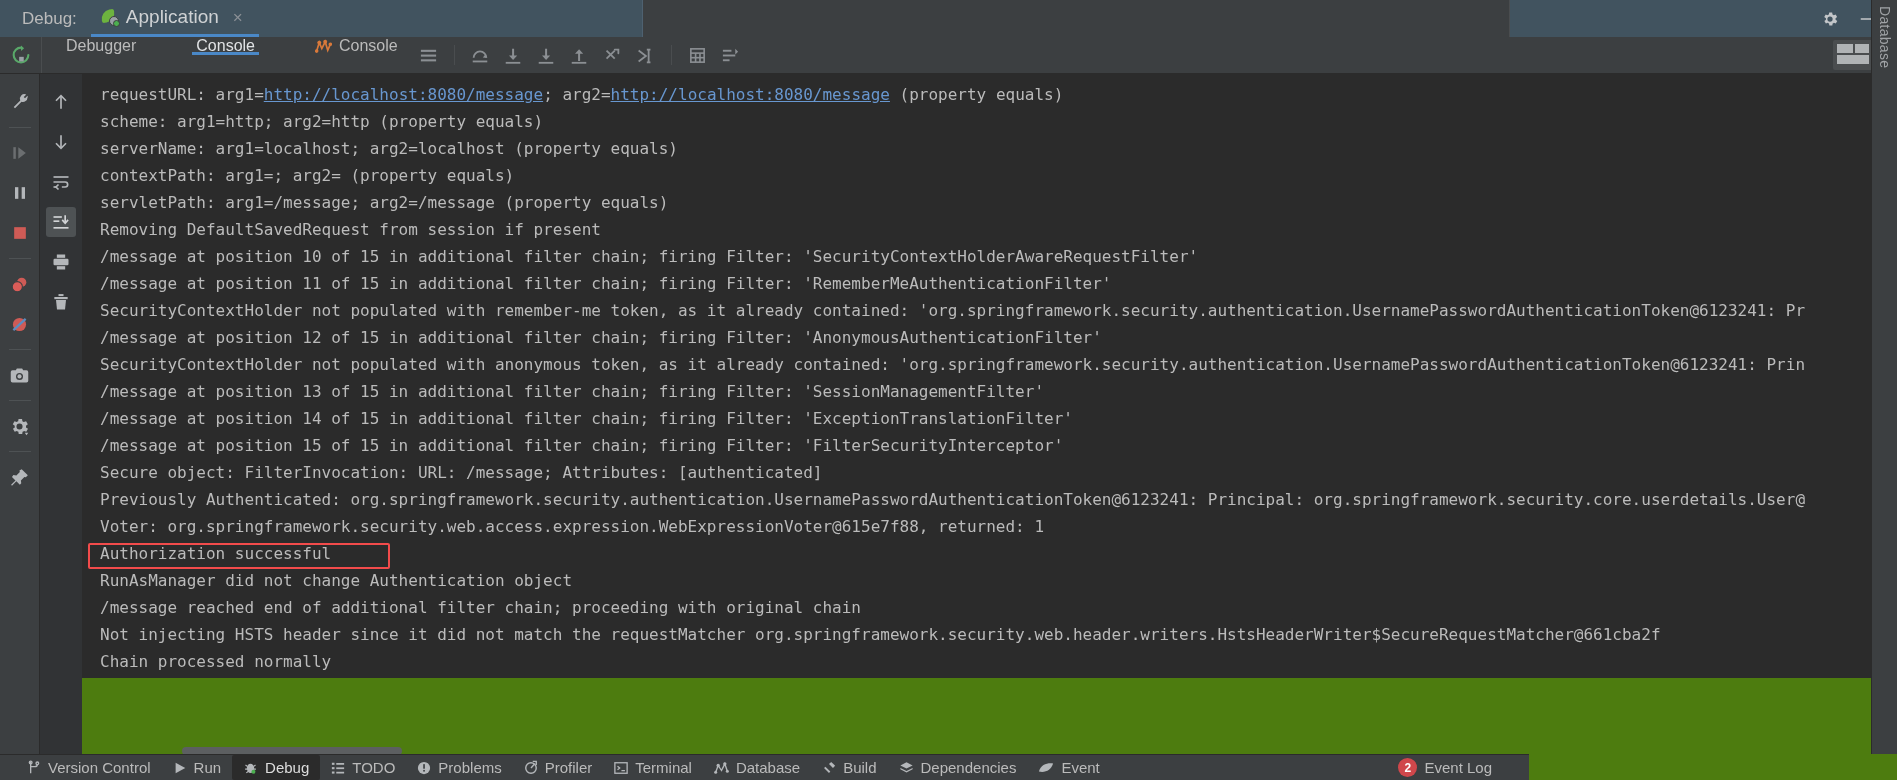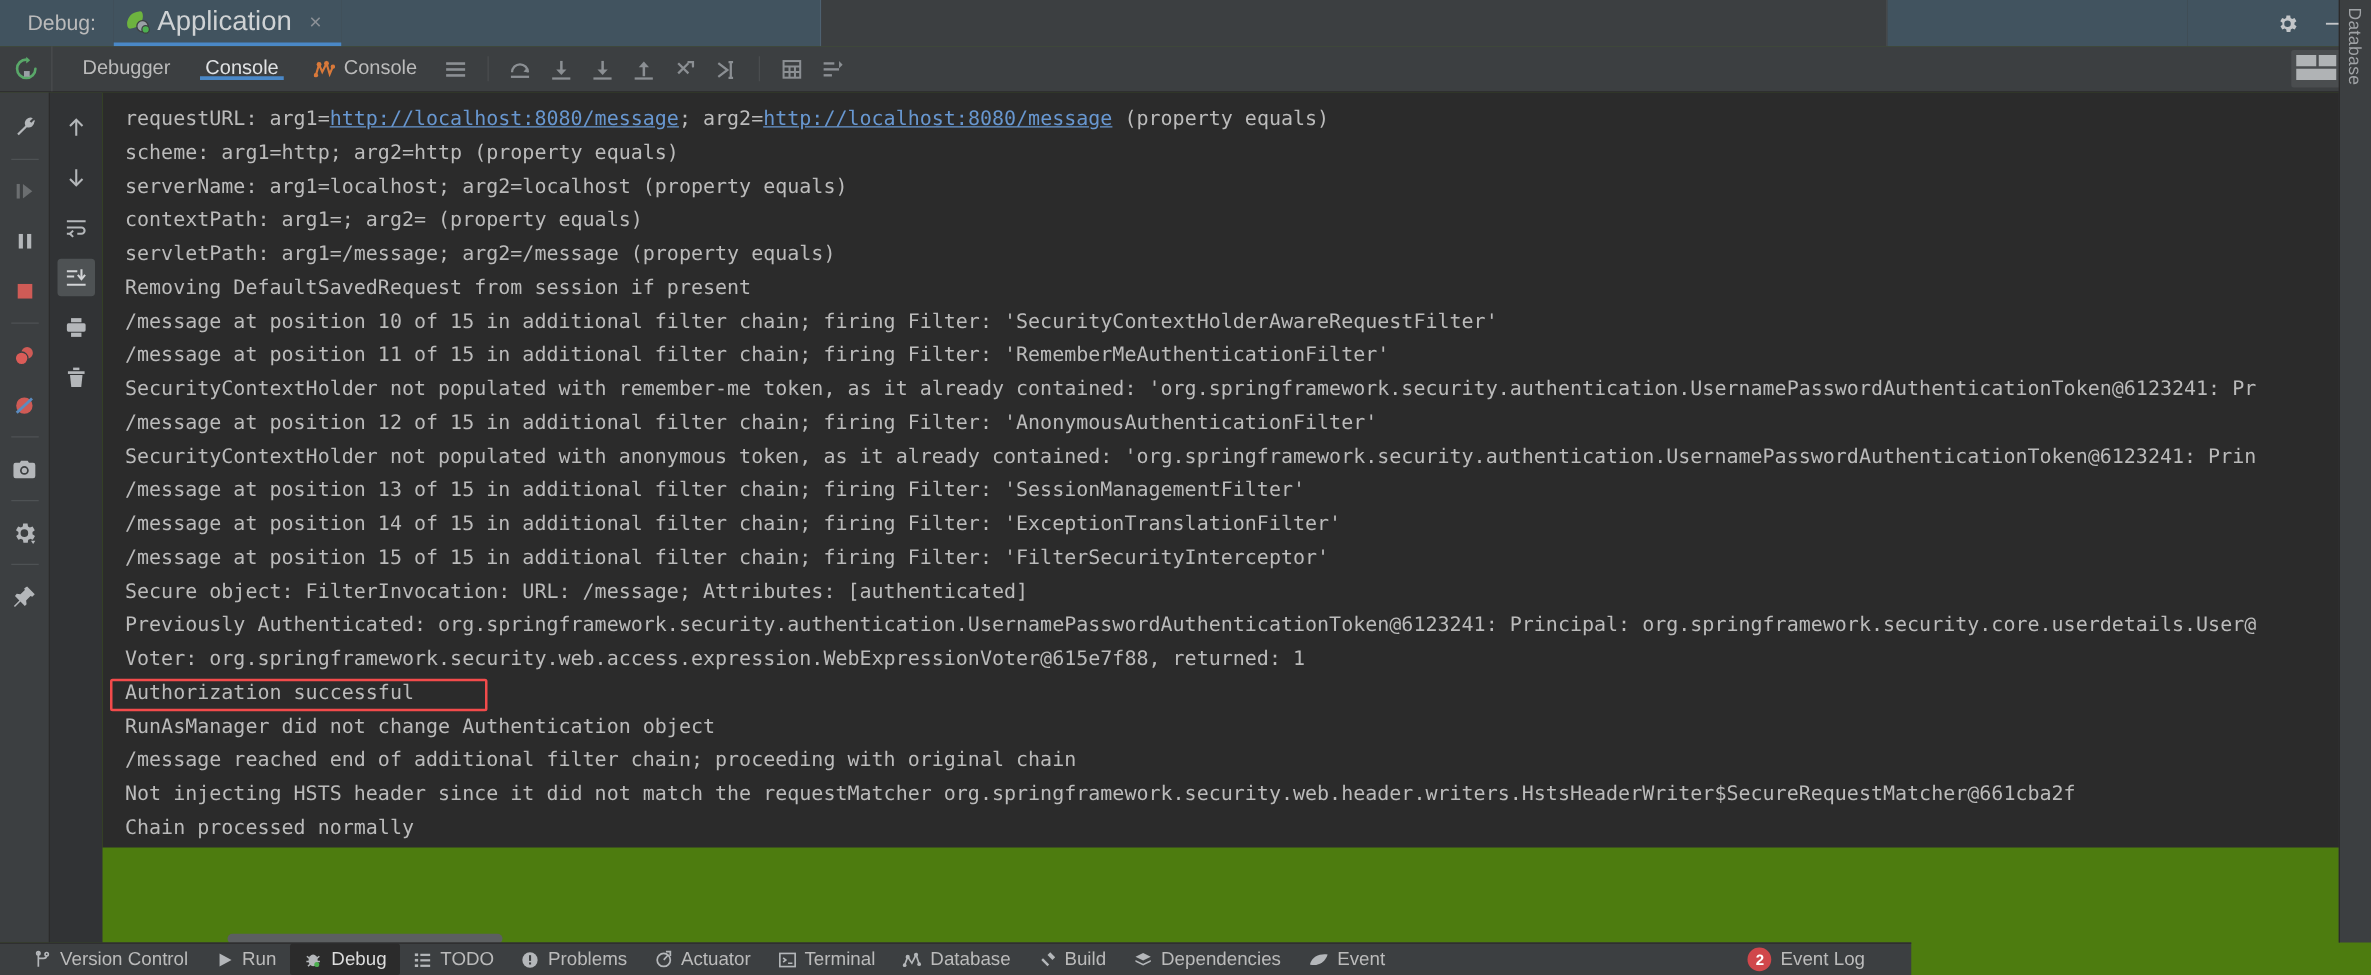--- a/index.html
+++ b/index.html
@@ -23,21 +23,21 @@
     background: #41535f;
   }
   .tab-strip { display: flex; align-items: stretch; background: #41535f; }
   .run-tab {
     display: flex; align-items: center; gap: 8px;
     padding: 0 16px 0 10px;
     background: #41535f;
     border-bottom: 3px solid #4a88c7;
     position: relative;
   }
-  .run-tab .tab-title { font-size: 22px; color: #cfd2d4; }
+  .run-tab .tab-title { font-size: 19px; color: #cfd2d4; }
   .tab-close { font-size: 17px; color: #8b9096; margin-left: 6px; line-height: 1; cursor: pointer; }
   .titlebar-filler-a { width: 384px; background: #41535f; border-right: 1px solid #4e6170; }
   .titlebar-filler-b { flex: 1; background: #3c3f41; border-right: 1px solid #4a4d4f; }
   .titlebar-filler-c { width: 240px; background: #41535f; }
   .titlebar-right {
     width: 147px; background: #41535f; display: flex; align-items: center;
     justify-content: flex-end; gap: 18px; padding-right: 22px;
   }
   .win-btn { cursor: pointer; display: flex; align-items: center; }
 
@@ -63,21 +63,21 @@
   
   .subbar {
     position: absolute; left: 0; top: 37px; width: 1897px; height: 37px;
     background: #3c3f41; display: flex; align-items: stretch;
     border-bottom: 1px solid #2b2b2b;
   }
   .rerun-cell {
     width: 42px; display: flex; align-items: center; justify-content: center;
     cursor: pointer; border-right: 1px solid #4a4d4f;
   }
-  .subtabs { display: flex; align-items: center; padding-left: 10px; }
+  .subtabs { display: flex; align-items: flex-start; padding-left: 10px; gap: 32px; }
   .subtab {
     display: flex; align-items: center; gap: 7px;
     padding: 0 14px; font-size: 16px; color: #bbbbbb; cursor: pointer;
     position: relative;
   }
   .subtab.active { color: #e0e2e4; }
   .subtab.active::after {
     content: ""; position: absolute; left: 10px; right: 10px; bottom: 0;
     height: 3px; background: #4a88c7;
   }
@@ -513,21 +513,21 @@
       <span>Problems</span>
     </div>
     <div class="sb-item">
       <span>
         <svg width="14" height="15" viewBox="0 0 16 17" fill="none" stroke="#b4b7ba" stroke-width="1.6">
           <circle cx="8" cy="9" r="6"></circle>
             <path d="M8 9 L12 4.5"></path>
             <path d="M10 1.5 h4 v4"></path>
         </svg>
       </span>
-      <span>Actuator</span>
+      <span>Profiler</span>
     </div>
     <div class="sb-item">
       <span>
         <svg width="14" height="14" viewBox="0 0 16 16" fill="none" stroke="#b4b7ba" stroke-width="1.5">
           <rect x="1" y="2" width="14" height="12"></rect>
             <path d="M4 6 L6.5 8 L4 10"></path>
             <path d="M8.5 11 h4"></path>
         </svg>
       </span>
       <span>Terminal</span>

